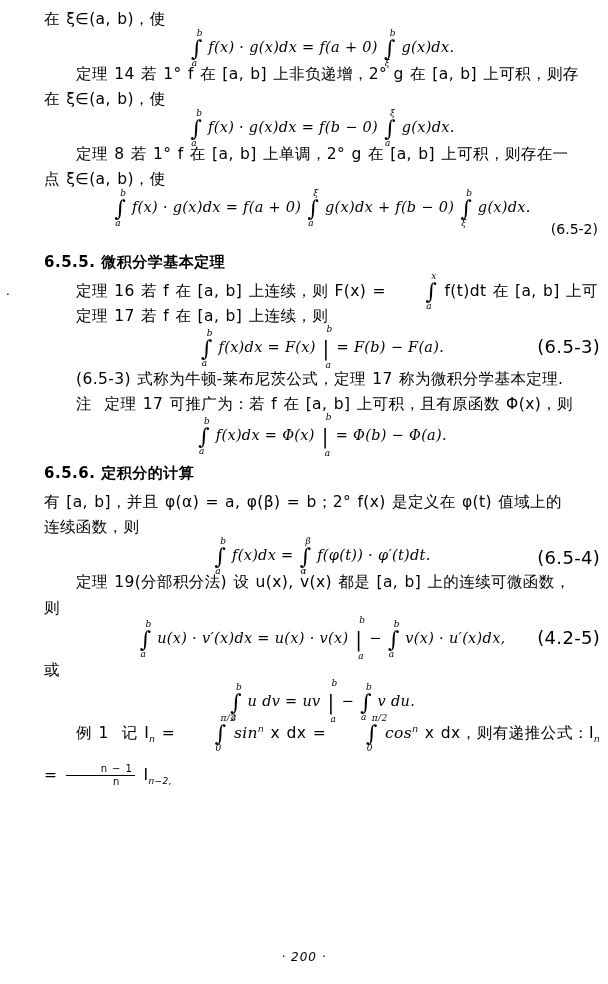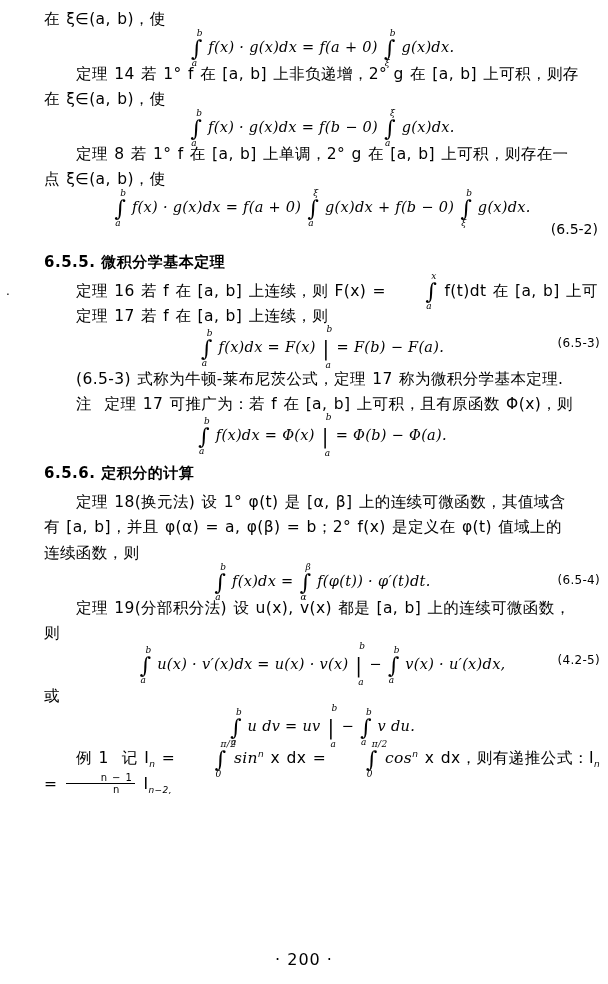--- a/index.html
+++ b/index.html
@@ -45,42 +45,43 @@
     font-family: "DejaVu Serif", serif;
     font-size: 14.5px;
     margin: 7px 0 8px 0;
     position: relative;
     letter-spacing: 0.3px;
   }
   .formula .eqno {
     position: absolute;
     right: 0;
     font-family: "DejaVu Sans", sans-serif;
-    font-size: 12px;
+    font-size: 18px;
   }
   .eqno-line {
     text-align: right;
     font-size: 14px;
     margin: -2px 0 6px 0;
     padding-right: 2px;
   }
   .section-head {
     font-size: 15px;
     margin: 16px 0 8px 0;
     letter-spacing: 0.5px;
   }
   .italic { font-style: italic; font-family: "DejaVu Serif", serif; }
   .page-num {
     position: absolute;
     left: 0;
     right: 0;
     top: 950px;
     text-align: center;
-    font-size: 16px;
+    font-size: 12px;
     letter-spacing: 1px;
+    font-style: italic;
   }
   .int {
     display: inline-block;
     position: relative;
     font-family: "DejaVu Serif", serif;
     font-size: 22px;
     line-height: 0;
     vertical-align: middle;
     margin: 0 1px 0 1px;
     top: 1px;
@@ -120,21 +121,21 @@
     left: 3px;
     font-size: 9px;
     font-style: italic;
   }
   .frac {
     display: inline-block;
     vertical-align: middle;
     text-align: center;
     font-size: 10px;
     line-height: 1.15;
-    margin: 0 2px;
+    margin: 17px 2px;
   }
   .frac .num { display: block; border-bottom: 1px solid #000; padding: 0 3px; }
   .frac .den { display: block; padding: 0 3px; }
   sub, sup { font-size: 9px; font-style: italic; }
   .stray-dot {
     position: absolute;
     left: 6px;
     top: 288px;
     font-size: 12px;
   }
@@ -226,24 +227,20 @@
 
     <div class="formula">
       <span class="int">∫<span class="lim-top">b</span><span class="lim-bot">a</span></span>
       <span class="italic">f(x)dx = Φ(x)</span>
       <span class="evalbar">|<span class="lim-top">b</span><span class="lim-bot">a</span></span>
       <span class="italic">= Φ(b) − Φ(a).</span>
     </div>
 
     <h2 class="section-head">6.5.6. 定积分的计算</h2>
 
-    <p class="para indent">
-      <span class="bold">定理 18(换元法)</span>
-      <span>设 1° φ(t) 是 [α, β] 上的连续可微函数，其值域含</span>
-    </p>
     <p class="para">
       <span>有 [a, b]，并且 φ(α) = a, φ(β) = b；2° f(x) 是定义在 φ(t) 值域上的</span>
     </p>
     <p class="para">
       <span>连续函数，则</span>
     </p>
 
     <div class="formula">
       <span class="int">∫<span class="lim-top">b</span><span class="lim-bot">a</span></span>
       <span class="italic">f(x)dx = </span>

